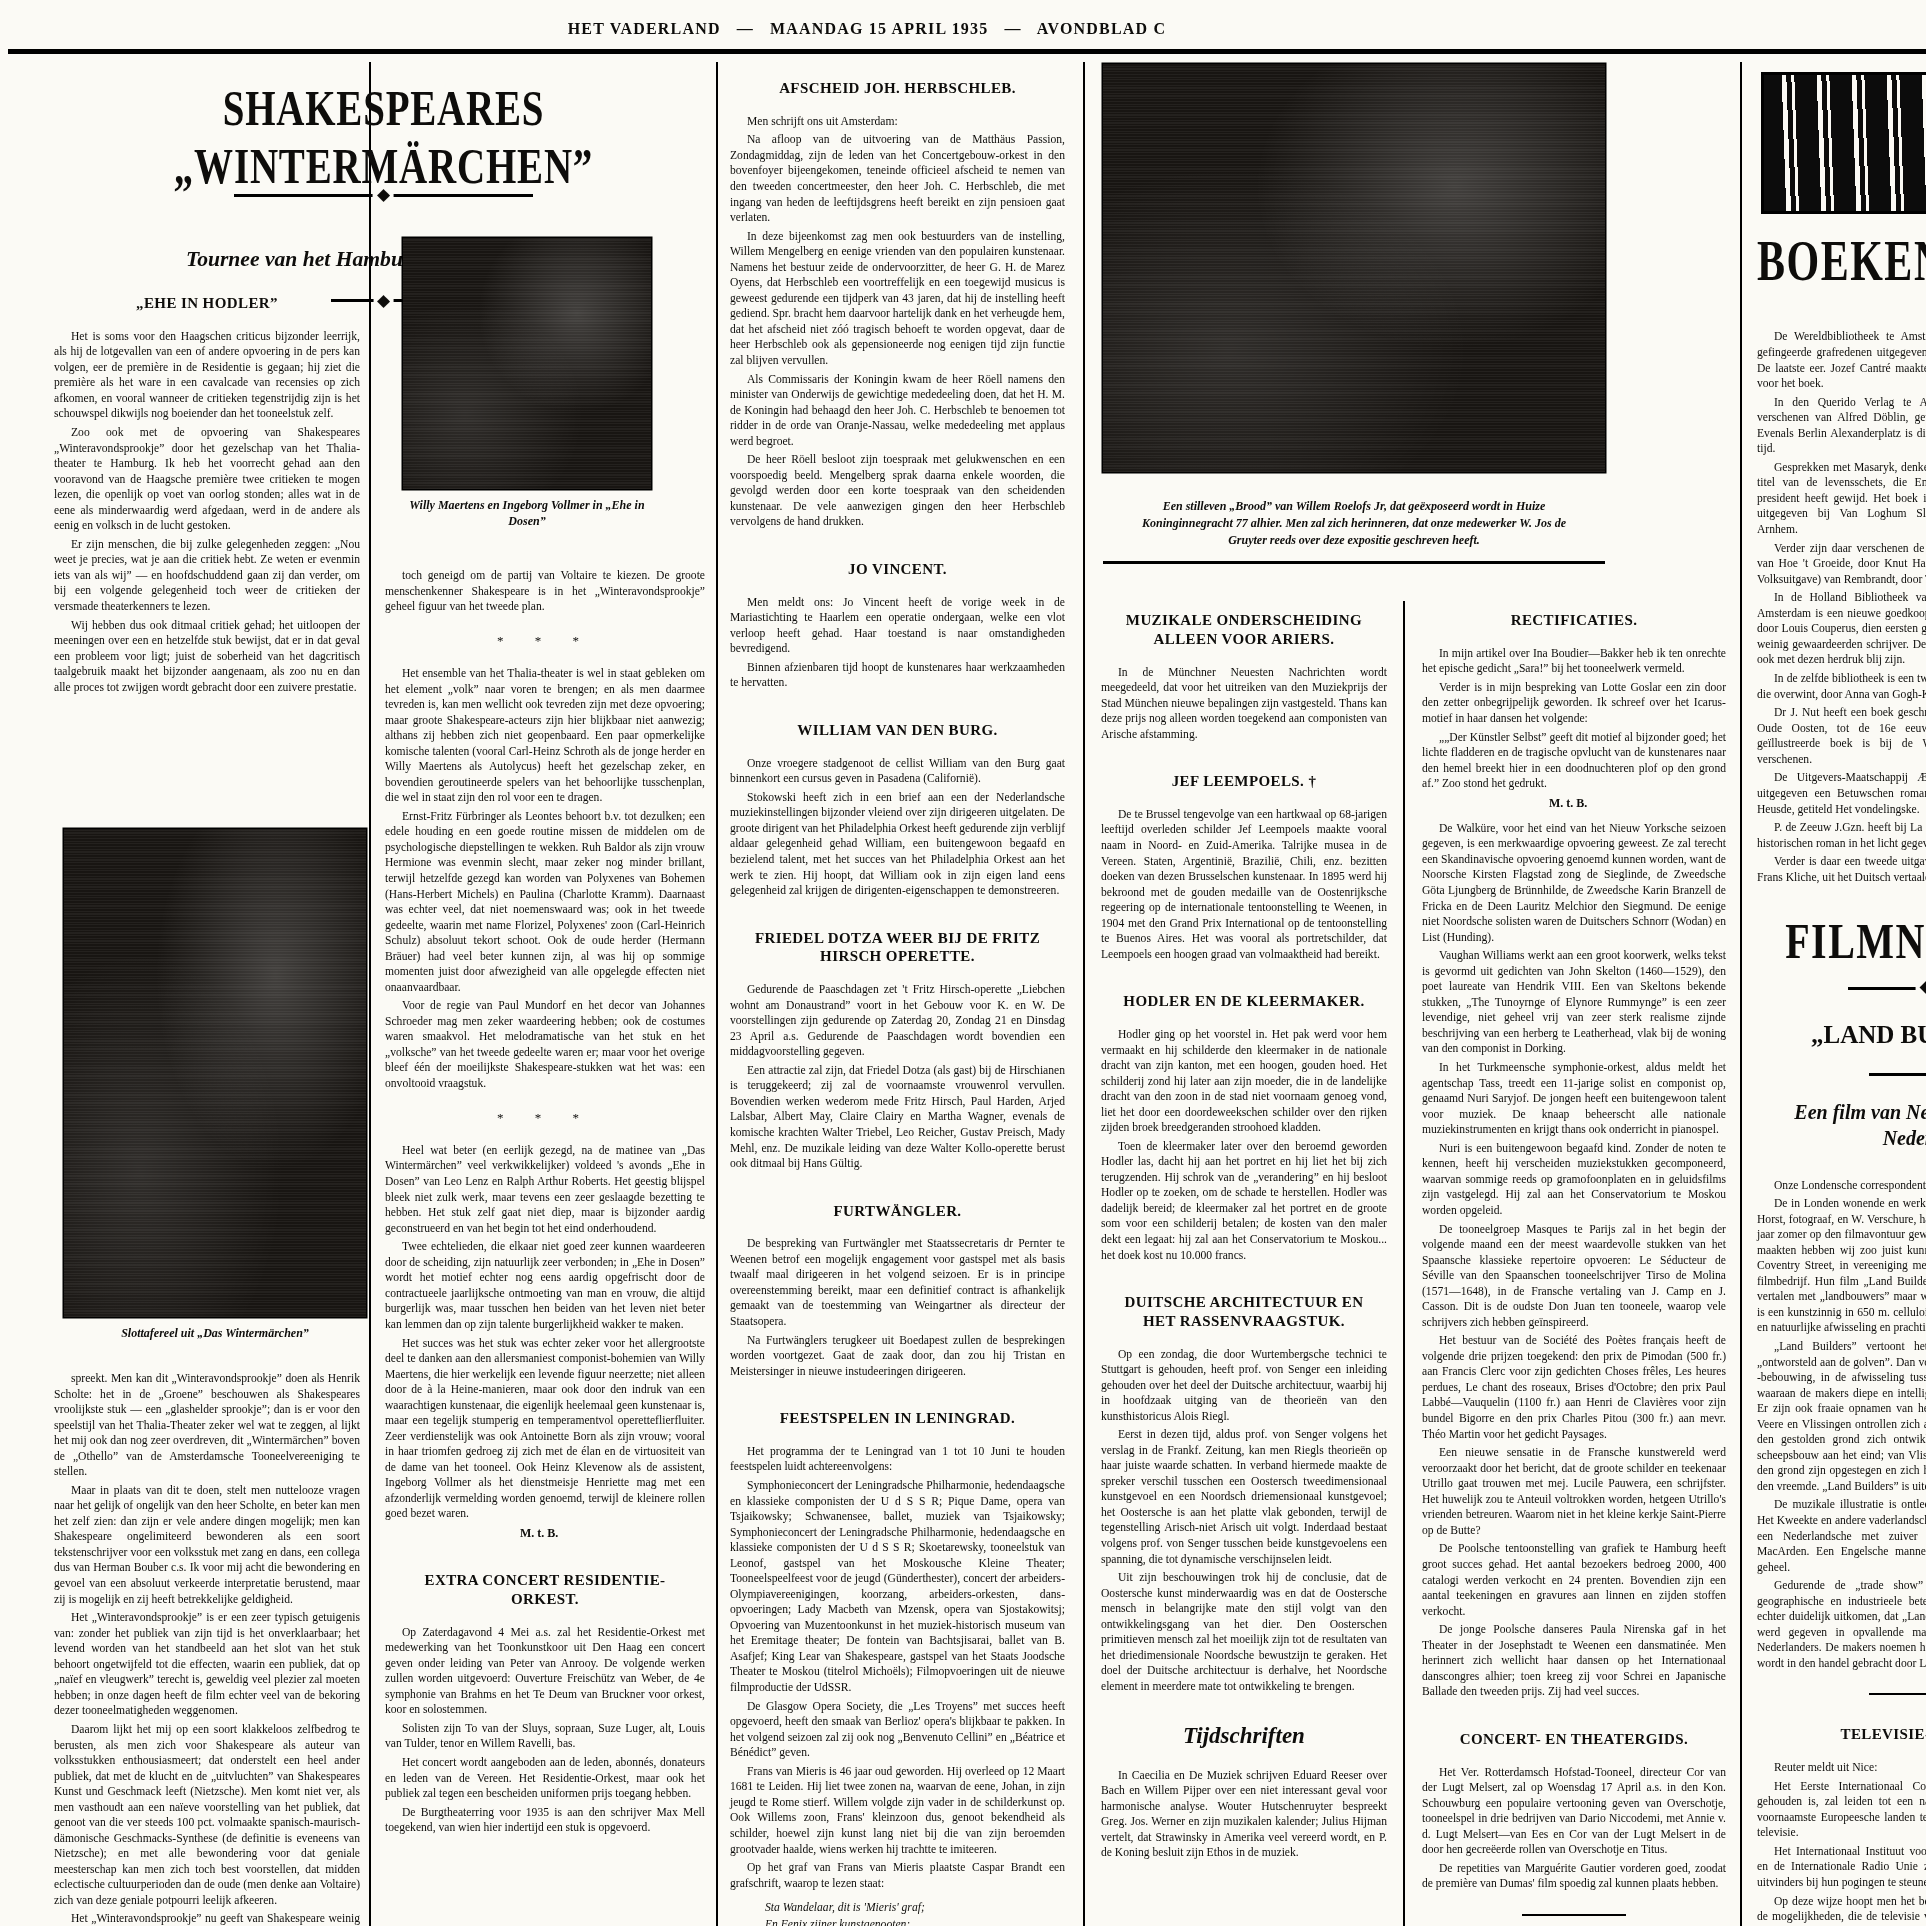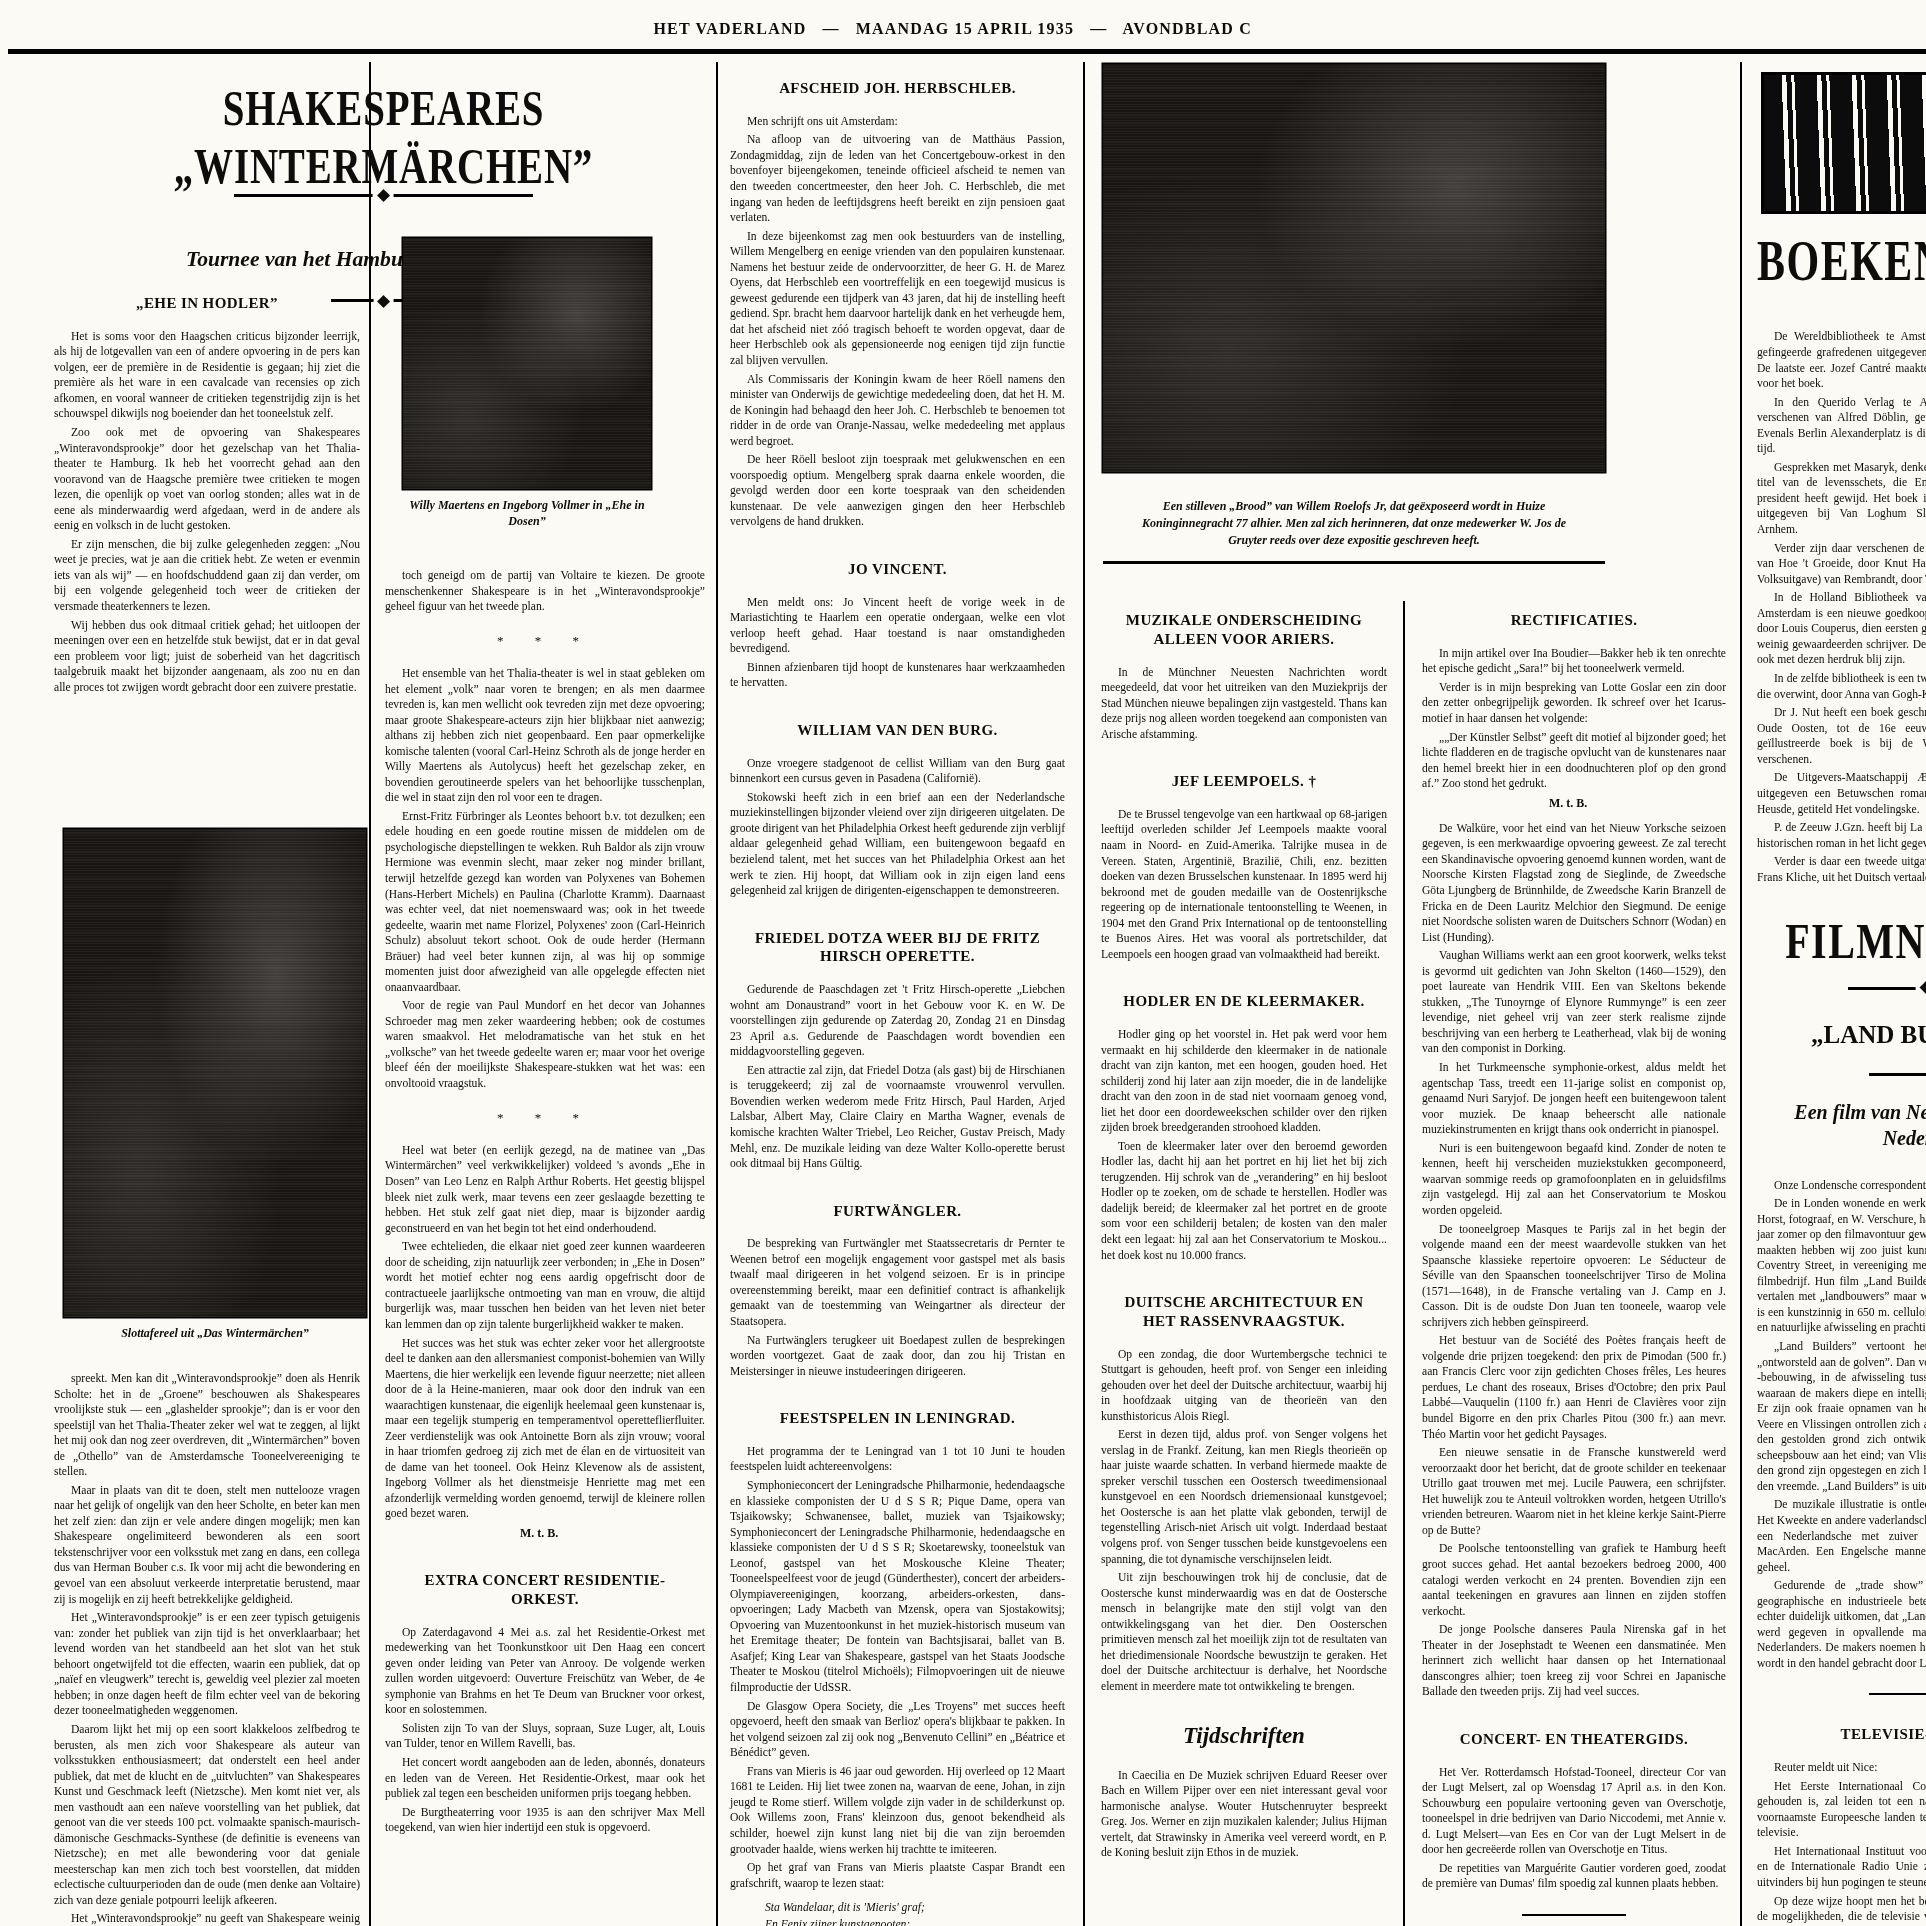--- a/index.html
+++ b/index.html
@@ -2,21 +2,21 @@
 <html style="font-size:6.2px"><head>
 <meta charset="utf-8">
 <style>
   html,body{margin:0;padding:0}
   body{
     position:relative;width:2139px;height:2564px;overflow:hidden;
     background:#fbfaf5;color:#0e0d0b;
     font-family:"Liberation Serif","DejaVu Serif",serif;
   }
   
-  .masthead{position:absolute;top:20px;left:482px;width:770px;text-align:right;
+  .masthead{position:absolute;top:20px;left:482px;width:770px;text-align:center;
     font-weight:bold;font-size:16px;letter-spacing:1.2px;white-space:nowrap}
   .masthead .sep{padding:0 10.8px;font-weight:bold}
   .toprule{position:absolute;top:49px;left:7.7px;right:7.7px;height:5.4px;background:#000}
 
   
   .vr{position:absolute;width:1.5px;background:#000;top:62px;bottom:11.6px}
   #vr1{left:369px}#vr2{left:716px}#vr3{left:1083px}
   #vr4{left:1403px;top:601px}#vr5{left:1740px}
 
   
@@ -141,21 +141,21 @@
     <p>Solisten zijn To van der Sluys, sopraan, Suze Luger, alt, Louis van Tulder, tenor en Willem Ravelli, bas.</p>
     <p>Het concert wordt aangeboden aan de leden, abonnés, donateurs en leden van de Vereen. Het Residentie-Orkest, maar ook het publiek zal tegen een bescheiden uniformen prijs toegang hebben.</p>
     <p>De Burgtheaterring voor 1935 is aan den schrijver Max Mell toegekend, van wien hier indertijd een stuk is opgevoerd.</p>
   </div>
 <div class="textcol" id="c-col3" style="left:730px;top:79px;width:335px">
     <div class="h2">AFSCHEID JOH. HERBSCHLEB.</div>
     <p>Men schrijft ons uit Amsterdam:</p>
     <p>Na afloop van de uitvoering van de Matthäus Passion, Zondagmiddag, zijn de leden van het Concertgebouw-orkest in den bovenfoyer bijeengekomen, teneinde officieel afscheid te nemen van den tweeden concertmeester, den heer Joh. C. Herbschleb, die met ingang van heden de leeftijdsgrens heeft bereikt en zijn pensioen gaat verlaten.</p>
     <p>In deze bijeenkomst zag men ook bestuurders van de instelling, Willem Mengelberg en eenige vrienden van den populairen kunstenaar. Namens het bestuur zeide de ondervoorzitter, de heer G. H. de Marez Oyens, dat Herbschleb een voortreffelijk en een toegewijd musicus is geweest gedurende een tijdperk van 43 jaren, dat hij de instelling heeft gediend. Spr. bracht hem daarvoor hartelijk dank en het verheugde hem, dat het afscheid niet zóó tragisch behoeft te worden opgevat, daar de heer Herbschleb ook als gepensioneerde nog eenigen tijd zijn functie zal blijven vervullen.</p>
     <p>Als Commissaris der Koningin kwam de heer Röell namens den minister van Onderwijs de gewichtige mededeeling doen, dat het H. M. de Koningin had behaagd den heer Joh. C. Herbschleb te benoemen tot ridder in de orde van Oranje-Nassau, welke mededeeling met applaus werd begroet.</p>
-    <p>De heer Röell besloot zijn toespraak met gelukwenschen en een voorspoedig optium. Mengelberg sprak daarna enkele woorden, die gevolgd werden door een korte toespraak van den scheidenden kunstenaar. De vele aanwezigen gingen den heer Herbschleb vervolgens de hand drukken.</p>
+    <p>De heer Röell besloot zijn toespraak met gelukwenschen en een voorspoedig beeld. Mengelberg sprak daarna enkele woorden, die gevolgd werden door een korte toespraak van den scheidenden kunstenaar. De vele aanwezigen gingen den heer Herbschleb vervolgens de hand drukken.</p>
     <div class="h2">JO VINCENT.</div>
     <p>Men meldt ons: Jo Vincent heeft de vorige week in de Mariastichting te Haarlem een operatie ondergaan, welke een vlot verloop heeft gehad. Haar toestand is naar omstandigheden bevredigend.</p>
     <p>Binnen afzienbaren tijd hoopt de kunstenares haar werkzaamheden te hervatten.</p>
     <div class="h2">WILLIAM VAN DEN BURG.</div>
     <p>Onze vroegere stadgenoot de cellist William van den Burg gaat binnenkort een cursus geven in Pasadena (Californië).</p>
     <p>Stokowski heeft zich in een brief aan een der Nederlandsche muziekinstellingen bijzonder vleiend over zijn dirigeeren uitgelaten. De groote dirigent van het Philadelphia Orkest heeft gedurende zijn verblijf aldaar gelegenheid gehad William, een buitengewoon begaafd en bezielend talent, met het succes van het Philadelphia Orkest aan het werk te zien. Hij hoopt, dat William ook in zijn eigen land eens gelegenheid zal krijgen de dirigenten-eigenschappen te demonstreeren.</p>
     <div class="h2">FRIEDEL DOTZA WEER BIJ DE FRITZ HIRSCH OPERETTE.</div>
     <p>Gedurende de Paaschdagen zet 't Fritz Hirsch-operette „Liebchen wohnt am Donaustrand” voort in het Gebouw voor K. en W. De voorstellingen zijn gedurende op Zaterdag 20, Zondag 21 en Dinsdag 23 April a.s. Gedurende de Paaschdagen wordt bovendien een middagvoorstelling gegeven.</p>
     <p>Een attractie zal zijn, dat Friedel Dotza (als gast) bij de Hirschianen is teruggekeerd; zij zal de voornaamste vrouwenrol vervullen. Bovendien werken wederom mede Fritz Hirsch, Paul Harden, Arjed Lalsbar, Albert May, Claire Clairy en Martha Wagner, evenals de komische krachten Walter Triebel, Leo Reicher, Gustav Preisch, Mady Mehl, enz. De muzikale leiding van deze Walter Kollo-operette berust ook ditmaal bij Hans Gültig.</p>
     <div class="h2">FURTWÄNGLER.</div>

